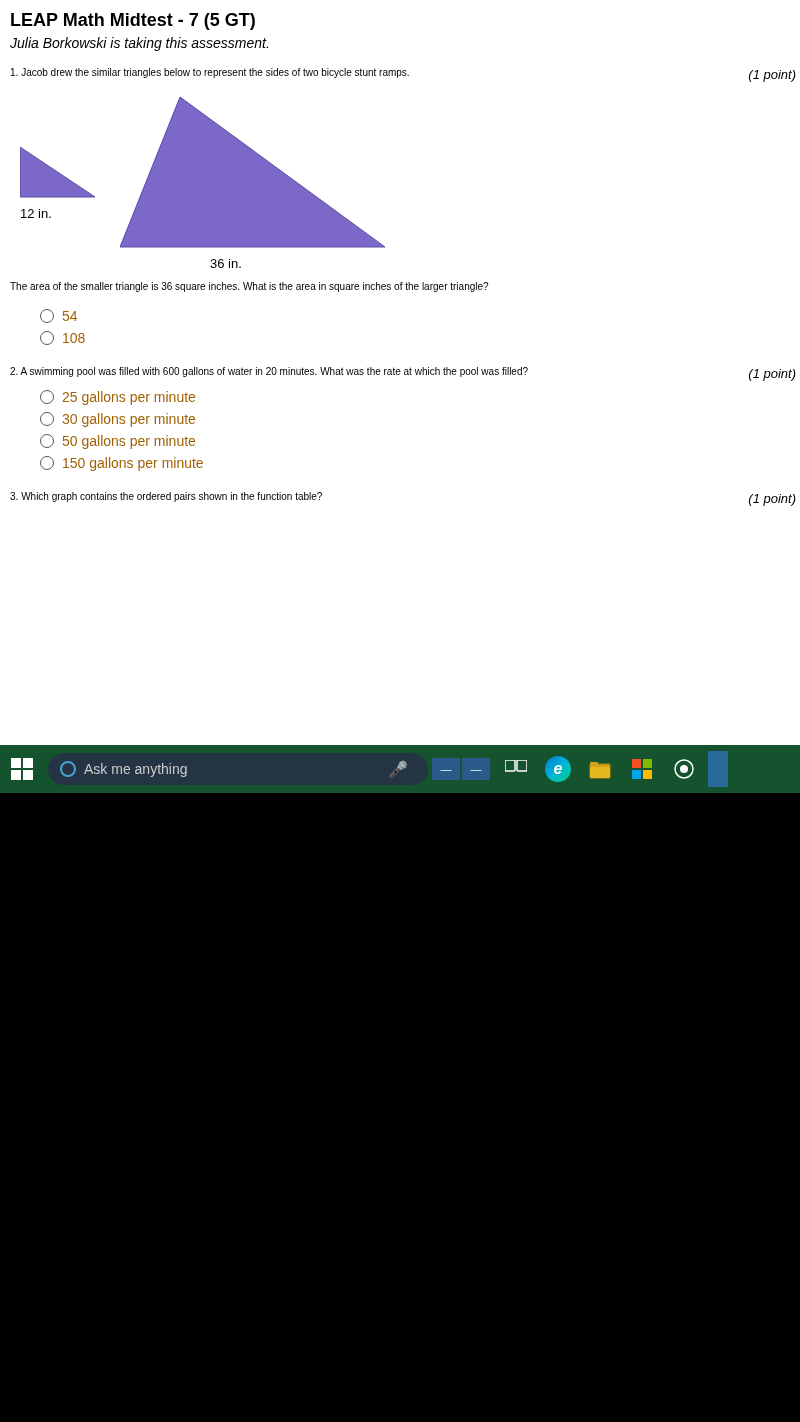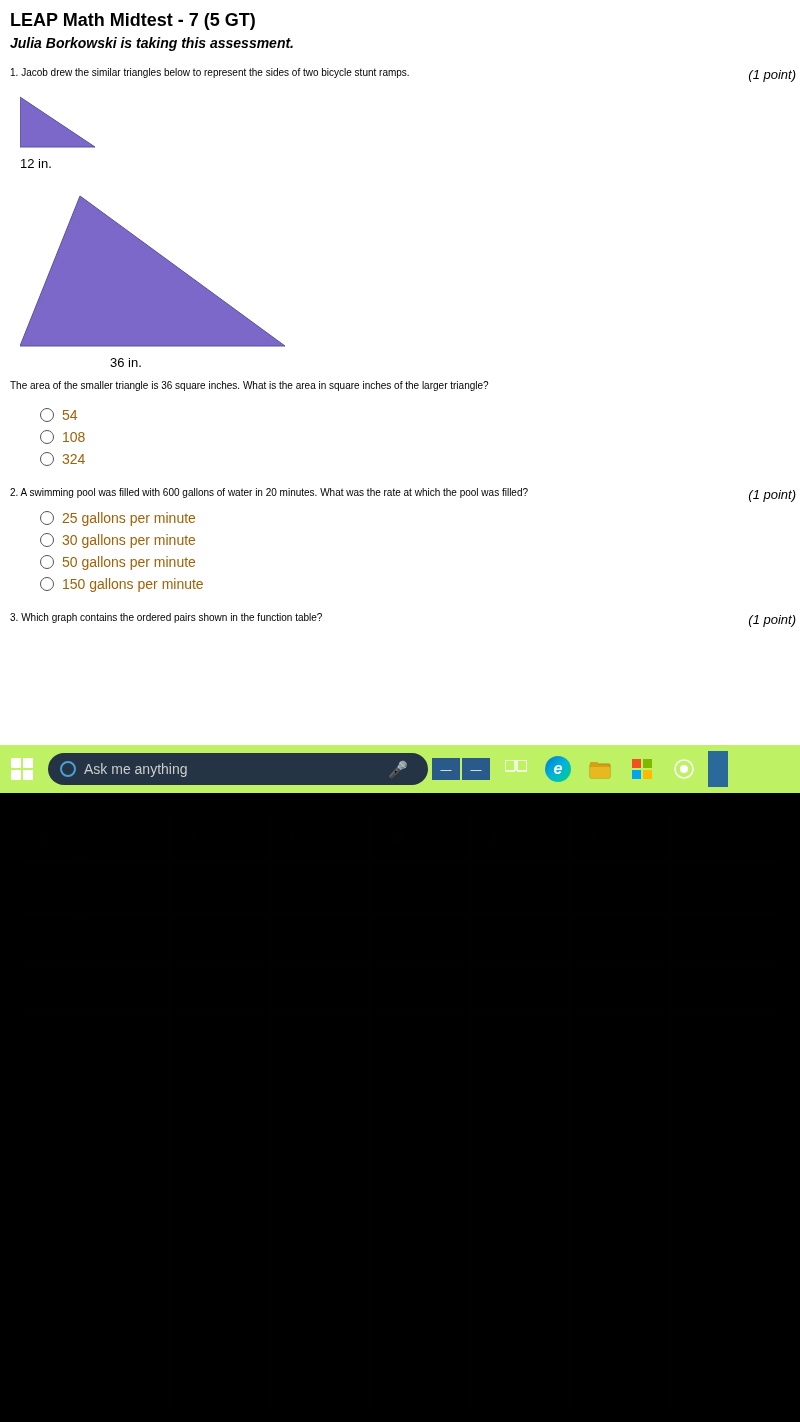--- a/index.html
+++ b/index.html
@@ -22,21 +22,21 @@
 
     .page-title {
       font-size: 18px;
       font-weight: bold;
       color: #000;
       margin-bottom: 4px;
     }
 
     .student-name {
       font-size: 14px;
-      font-weight: bold;
+      font-weight: normal;
       font-style: italic;
       color: #000;
       margin-bottom: 16px;
     }
 
     .question-block {
       margin-bottom: 20px;
     }
 
     .question-header {
@@ -55,24 +55,23 @@
     .question-points {
       font-size: 13px;
       font-style: italic;
       color: #000;
       white-space: nowrap;
       margin-left: 10px;
     }
 
     .triangle-container {
       display: flex;
-      align-items: flex-start;
+      align-items: center;
       gap: 20px;
       margin: 10px 0 10px 10px;
-      flex-direction: column;
     }
 
     svg.tri-small {
       width: 80px;
       height: 60px;
     }
 
     svg.tri-large {
       width: 270px;
       height: 160px;
@@ -104,21 +103,21 @@
       display: inline-block;
       margin-right: 8px;
       flex-shrink: 0;
       background: #fff;
     }
 
     
     .taskbar {
       width: 800px;
       height: 48px;
-      background: #bef264;
+      background: #14532d;
       display: flex;
       align-items: center;
       position: absolute;
       top: 745px;
       left: 0;
       z-index: 100;
     }
 
     .taskbar-start {
       width: 44px;
@@ -274,24 +273,20 @@
     <div class="question-text" style="margin-bottom:16px;">The area of the smaller triangle is 36 square inches. What is the area in square inches of the larger triangle?</div>
 
     <div class="answer-options">
       <div class="option">
         <span class="radio-circle"></span>
         <span>54</span>
       </div>
       <div class="option">
         <span class="radio-circle"></span>
         <span>108</span>
-      </div>
-      <div class="option">
-        <span class="radio-circle"></span>
-        <span>324</span>
       </div>
     </div>
   </div>
 
   <div class="question-block">
     <div class="question-header">
       <div class="question-text">
         <span>2.</span>
         <span>A swimming pool was filled with 600 gallons of water in 20 minutes. What was the rate at which the pool was filled?</span>
       </div>

